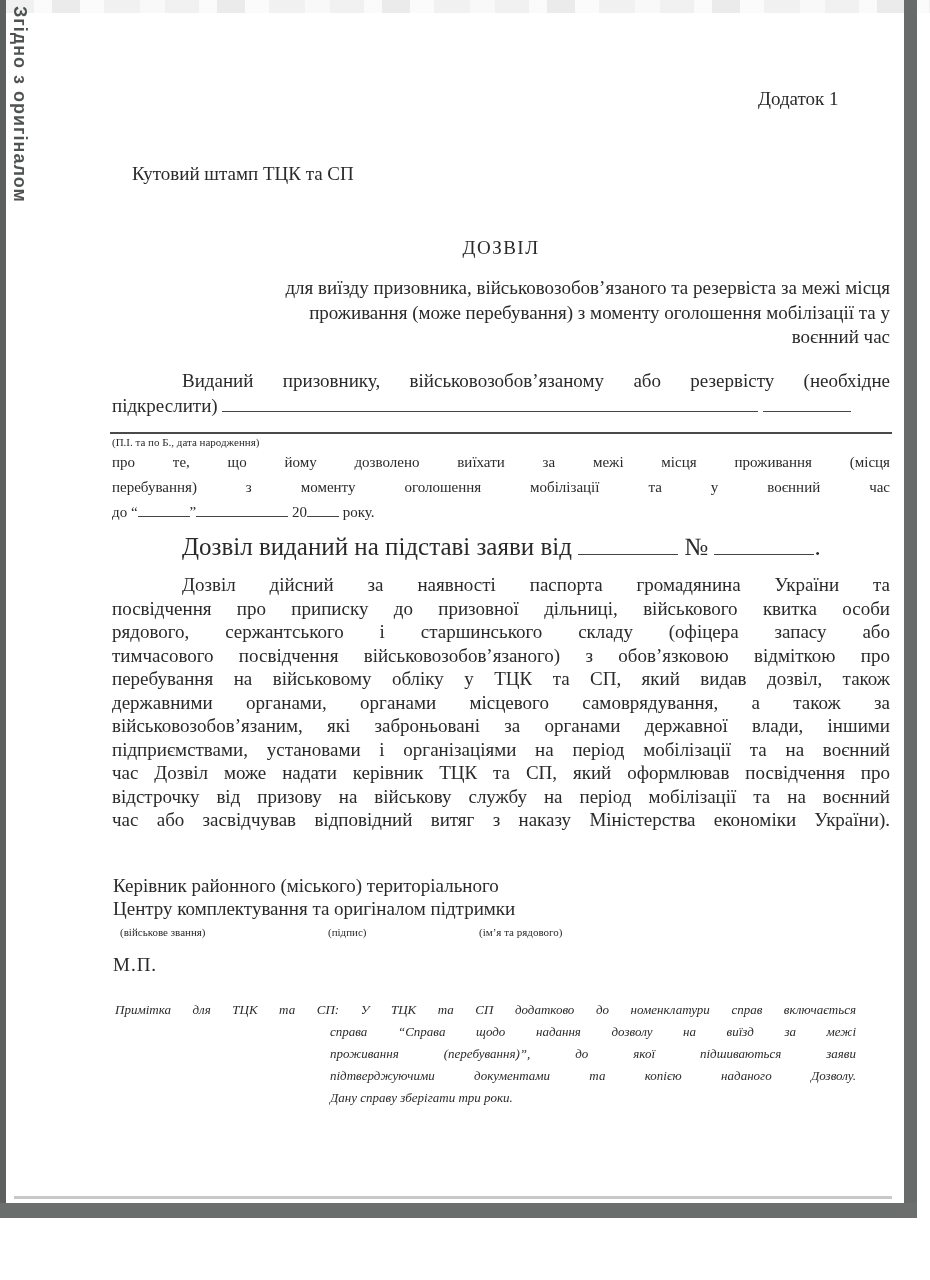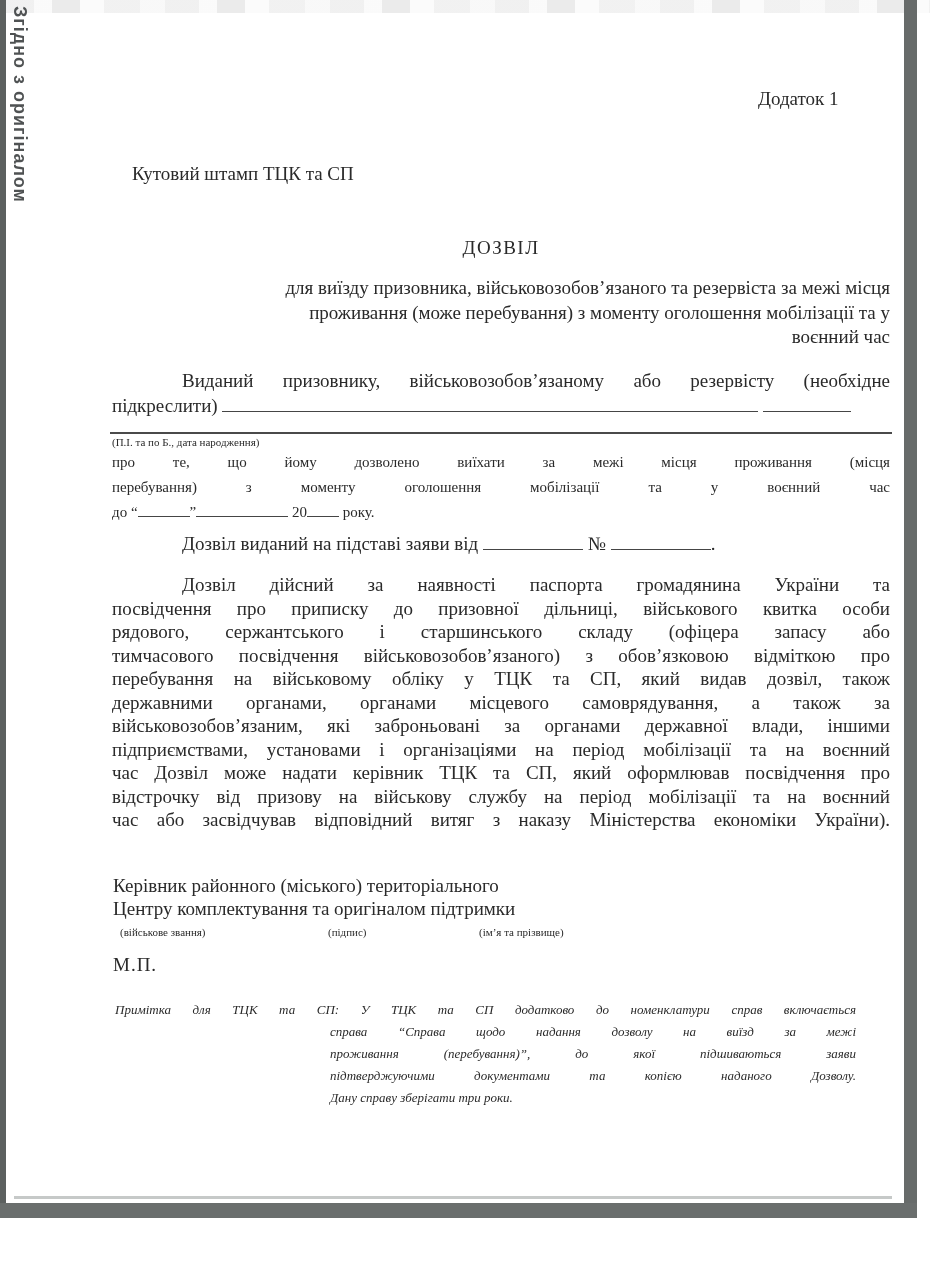--- a/index.html
+++ b/index.html
@@ -36,21 +36,21 @@
   .corner-stamp{left:132px;top:163px;font-size:19px;}
   .title{left:112px;top:237px;width:778px;text-align:center;font-size:19px;letter-spacing:1.5px;}
   .subtitle{left:112px;top:276px;width:778px;text-align:right;font-size:19px;line-height:24.5px;}
   .issued{left:112px;top:368px;width:778px;font-size:19px;line-height:25px;}
   .jline{text-align:justify;text-align-last:justify;}
   .indent{text-indent:70px;}
   .blank{display:inline-block;border-bottom:1.6px solid #454545;height:13px;vertical-align:baseline;}
   .name-rule{left:110px;top:414px;width:782px;height:18px;border-bottom:2px solid #4a4a4a;}
   .name-caption{left:112px;top:436px;width:778px;text-align:left;font-size:11px;}
   .permit{left:112px;top:450px;width:778px;font-size:15px;line-height:25px;}
-  .basis{left:112px;top:533px;width:778px;font-size:19px;}
+  .basis{left:112px;top:533px;width:778px;font-size:25px;}
   .validity{left:112px;top:573px;width:778px;font-size:19px;line-height:23.5px;}
   .officer{left:113px;top:874px;font-size:19px;line-height:23px;}
   .sig-row{left:120px;top:924px;display:flex;}
   .sig-col{display:flex;}
   .sig-line{height:14px;border-bottom:1.6px solid #4a4a4a;}
   .sig-caption{text-align:center;font-size:11px;padding-top:2px;}
   .w1{width:185px;} .w2{width:150px;margin-left:11px;gap:12px;} .w3{width:262px;margin-left:13px;}
   .seal{left:113px;top:954px;font-size:19px;letter-spacing:1px;}
   .note{left:115px;top:999px;width:741px;font-style:italic;font-size:13px;line-height:22px;}
   .note-cont{margin-left:215px;}
@@ -130,21 +130,21 @@
   <div class="sig-col w1">
     <div class="sig-line"></div>
     <div class="sig-caption">(військове звання)</div>
   </div>
   <div class="sig-col w2">
     <div class="sig-line"></div>
     <div class="sig-caption">(підпис)</div>
   </div>
   <div class="sig-col w3">
     <div class="sig-line"></div>
-    <div class="sig-caption">(ім’я та прізвище)</div>
+    <div class="sig-caption">(ім’я та рядового)</div>
   </div>
 </div>
 
 <div class="abs seal">М.П.</div>
 
 <div class="abs note">
   <div class="jline">
     <span>Примітка для ТЦК та СП:</span>
     <span>У ТЦК та СП додатково до номенклатури справ включається</span>
   </div>

